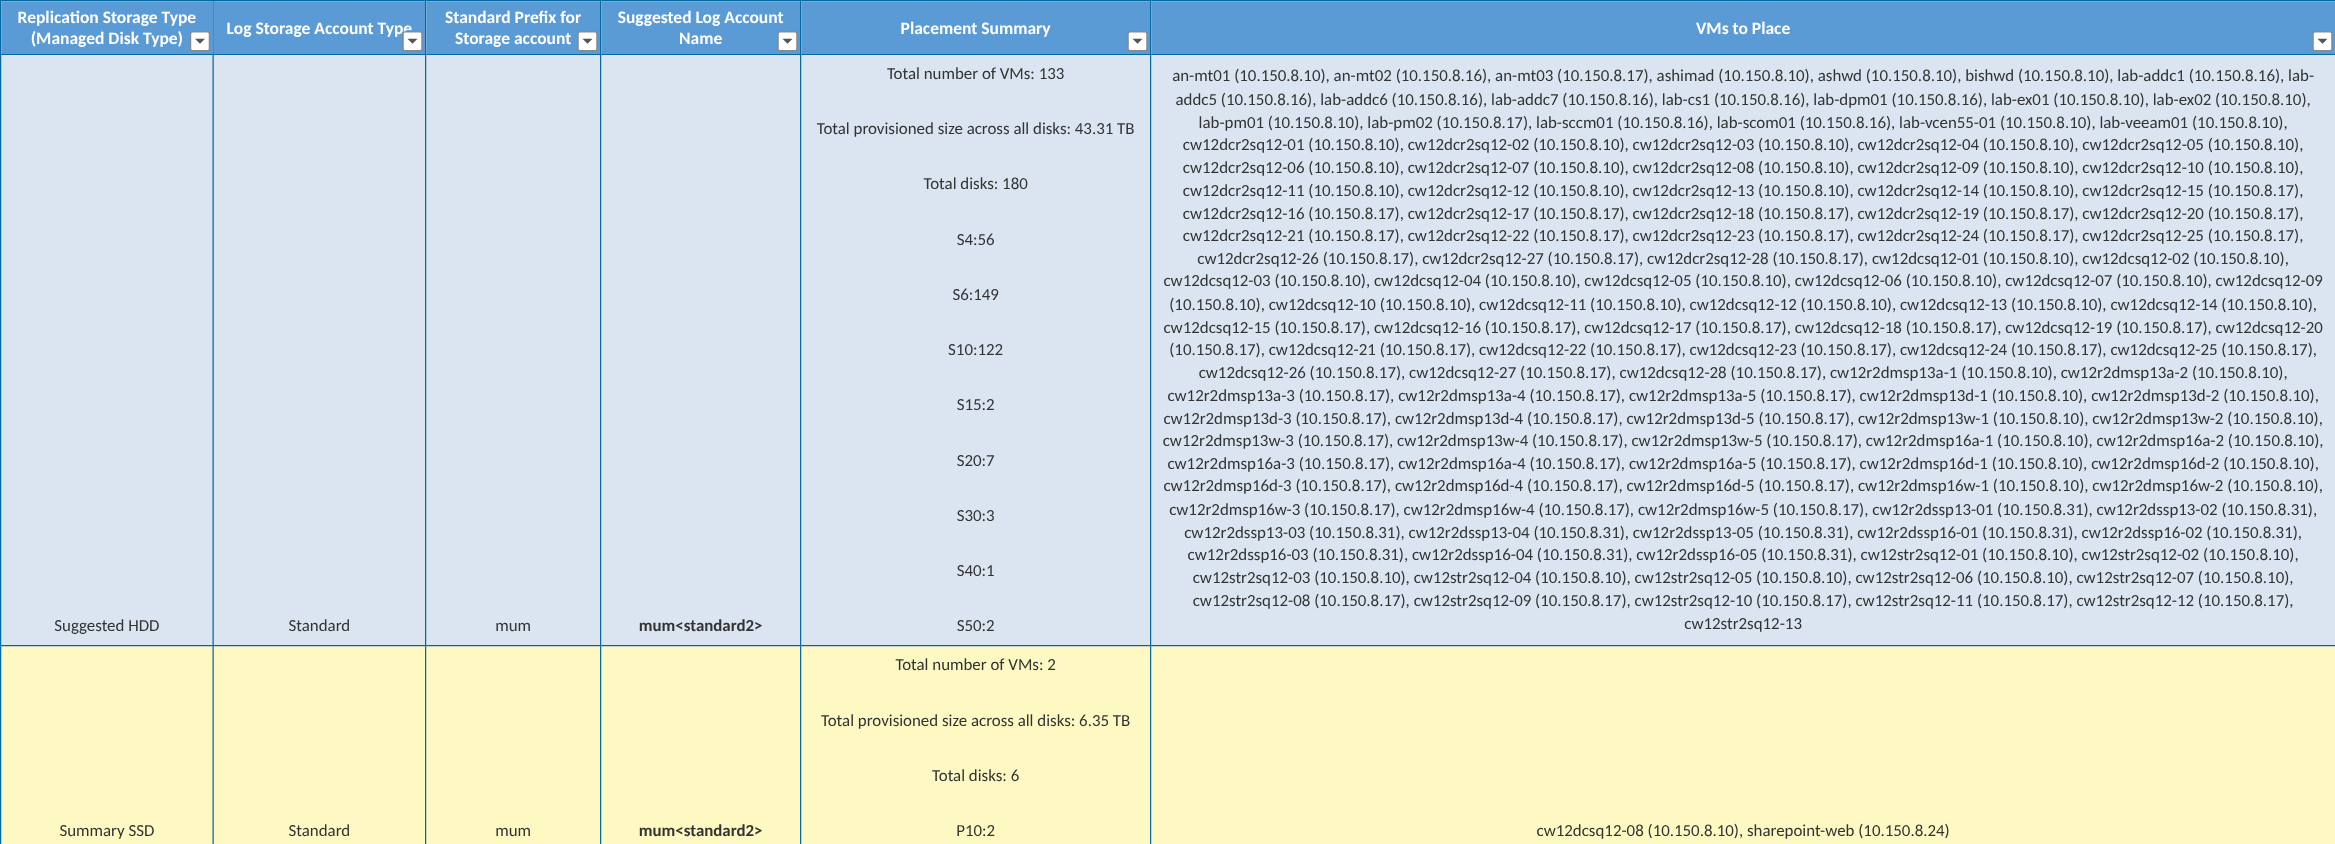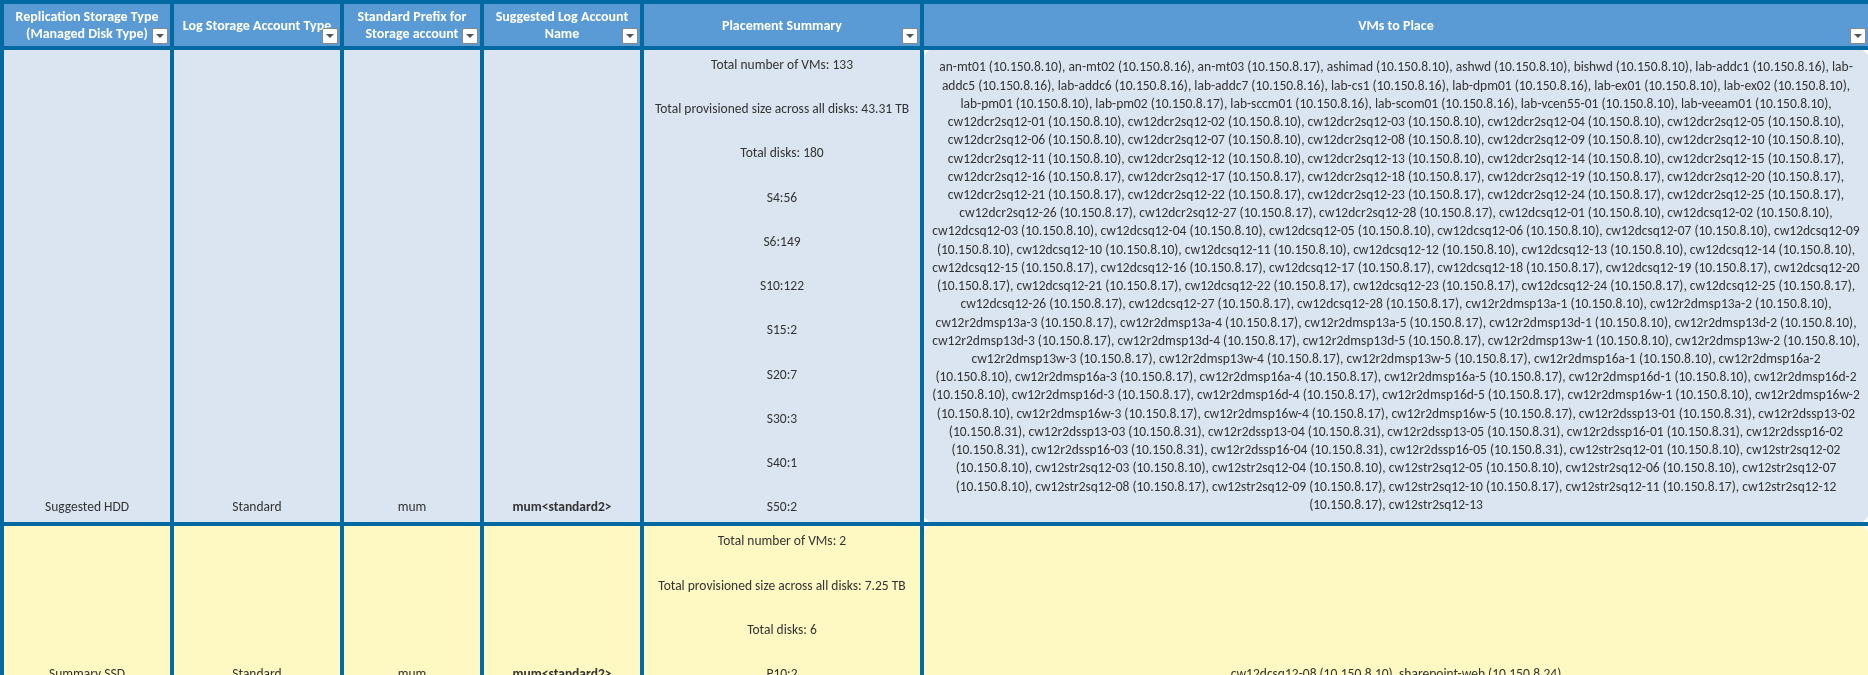--- a/index.html
+++ b/index.html
@@ -1,26 +1,26 @@
 <!DOCTYPE html>
 <html><head>
 <meta charset="utf-8">
 <style>
   * { box-sizing: border-box; }
   html, body { margin: 0; padding: 0; font-family: "Calibri", "Segoe UI", Arial, sans-serif; font-size: 14px; color: #333; background: #fff; }
   table { border-collapse: collapse; width: 1868px; table-layout: fixed; }
-  th, td { border: 4px solid #0369a1; vertical-align: middle; word-wrap: break-word; }
+  th, td { border: 1px solid #0369a1; vertical-align: middle; word-wrap: break-word; }
   thead th { background: #5b9bd5; color: #fff; font-weight: 700; font-size: 14px; text-align: center; padding: 4px 6px; position: relative; }
   .filter-btn { position: absolute; right: 2px; bottom: 2px; width: 16px; height: 16px; background: #fff; border: 1px solid #888; border-radius: 2px; display: flex; align-items: center; justify-content: center; cursor: pointer; }
   .filter-btn svg { width: 10px; height: 10px; fill: #555; }
   tbody td { padding: 6px 8px; text-align: center; font-size: 13.5px; line-height: 1.35; }
   tbody tr.row-blue td { background: #dbe5f1; }
   tbody tr.row-white td { background: #fef9c3; }
   .summary-block { display: flex; flex-direction: column; align-items: center; line-height: 1.35; gap: 26px; }
-  .vms-cell { font-size: 13.5px; line-height: 1.35; text-align: center; border-radius: 15px; }
+  .vms-cell { font-size: 13.5px; line-height: 1.35; text-align: center; }
   .col-rep   { width: 170px; }
   .col-log   { width: 170px; }
   .col-pref  { width: 140px; }
   .col-sugg  { width: 160px; }
   .col-place { width: 280px; }
   .col-vms   { width: 948px; }
 </style>
 </head>
 <body>
 
@@ -109,21 +109,21 @@
       <td class="vms-cell">an-mt01 (10.150.8.10), an-mt02 (10.150.8.16), an-mt03 (10.150.8.17), ashimad (10.150.8.10), ashwd (10.150.8.10), bishwd (10.150.8.10), lab-addc1 (10.150.8.16), lab-addc5 (10.150.8.16), lab-addc6 (10.150.8.16), lab-addc7 (10.150.8.16), lab-cs1 (10.150.8.16), lab-dpm01 (10.150.8.16), lab-ex01 (10.150.8.10), lab-ex02 (10.150.8.10), lab-pm01 (10.150.8.10), lab-pm02 (10.150.8.17), lab-sccm01 (10.150.8.16), lab-scom01 (10.150.8.16), lab-vcen55-01 (10.150.8.10), lab-veeam01 (10.150.8.10), cw12dcr2sq12-01 (10.150.8.10), cw12dcr2sq12-02 (10.150.8.10), cw12dcr2sq12-03 (10.150.8.10), cw12dcr2sq12-04 (10.150.8.10), cw12dcr2sq12-05 (10.150.8.10), cw12dcr2sq12-06 (10.150.8.10), cw12dcr2sq12-07 (10.150.8.10), cw12dcr2sq12-08 (10.150.8.10), cw12dcr2sq12-09 (10.150.8.10), cw12dcr2sq12-10 (10.150.8.10), cw12dcr2sq12-11 (10.150.8.10), cw12dcr2sq12-12 (10.150.8.10), cw12dcr2sq12-13 (10.150.8.10), cw12dcr2sq12-14 (10.150.8.10), cw12dcr2sq12-15 (10.150.8.17), cw12dcr2sq12-16 (10.150.8.17), cw12dcr2sq12-17 (10.150.8.17), cw12dcr2sq12-18 (10.150.8.17), cw12dcr2sq12-19 (10.150.8.17), cw12dcr2sq12-20 (10.150.8.17), cw12dcr2sq12-21 (10.150.8.17), cw12dcr2sq12-22 (10.150.8.17), cw12dcr2sq12-23 (10.150.8.17), cw12dcr2sq12-24 (10.150.8.17), cw12dcr2sq12-25 (10.150.8.17), cw12dcr2sq12-26 (10.150.8.17), cw12dcr2sq12-27 (10.150.8.17), cw12dcr2sq12-28 (10.150.8.17), cw12dcsq12-01 (10.150.8.10), cw12dcsq12-02 (10.150.8.10), cw12dcsq12-03 (10.150.8.10), cw12dcsq12-04 (10.150.8.10), cw12dcsq12-05 (10.150.8.10), cw12dcsq12-06 (10.150.8.10), cw12dcsq12-07 (10.150.8.10), cw12dcsq12-09 (10.150.8.10), cw12dcsq12-10 (10.150.8.10), cw12dcsq12-11 (10.150.8.10), cw12dcsq12-12 (10.150.8.10), cw12dcsq12-13 (10.150.8.10), cw12dcsq12-14 (10.150.8.10), cw12dcsq12-15 (10.150.8.17), cw12dcsq12-16 (10.150.8.17), cw12dcsq12-17 (10.150.8.17), cw12dcsq12-18 (10.150.8.17), cw12dcsq12-19 (10.150.8.17), cw12dcsq12-20 (10.150.8.17), cw12dcsq12-21 (10.150.8.17), cw12dcsq12-22 (10.150.8.17), cw12dcsq12-23 (10.150.8.17), cw12dcsq12-24 (10.150.8.17), cw12dcsq12-25 (10.150.8.17), cw12dcsq12-26 (10.150.8.17), cw12dcsq12-27 (10.150.8.17), cw12dcsq12-28 (10.150.8.17), cw12r2dmsp13a-1 (10.150.8.10), cw12r2dmsp13a-2 (10.150.8.10), cw12r2dmsp13a-3 (10.150.8.17), cw12r2dmsp13a-4 (10.150.8.17), cw12r2dmsp13a-5 (10.150.8.17), cw12r2dmsp13d-1 (10.150.8.10), cw12r2dmsp13d-2 (10.150.8.10), cw12r2dmsp13d-3 (10.150.8.17), cw12r2dmsp13d-4 (10.150.8.17), cw12r2dmsp13d-5 (10.150.8.17), cw12r2dmsp13w-1 (10.150.8.10), cw12r2dmsp13w-2 (10.150.8.10), cw12r2dmsp13w-3 (10.150.8.17), cw12r2dmsp13w-4 (10.150.8.17), cw12r2dmsp13w-5 (10.150.8.17), cw12r2dmsp16a-1 (10.150.8.10), cw12r2dmsp16a-2 (10.150.8.10), cw12r2dmsp16a-3 (10.150.8.17), cw12r2dmsp16a-4 (10.150.8.17), cw12r2dmsp16a-5 (10.150.8.17), cw12r2dmsp16d-1 (10.150.8.10), cw12r2dmsp16d-2 (10.150.8.10), cw12r2dmsp16d-3 (10.150.8.17), cw12r2dmsp16d-4 (10.150.8.17), cw12r2dmsp16d-5 (10.150.8.17), cw12r2dmsp16w-1 (10.150.8.10), cw12r2dmsp16w-2 (10.150.8.10), cw12r2dmsp16w-3 (10.150.8.17), cw12r2dmsp16w-4 (10.150.8.17), cw12r2dmsp16w-5 (10.150.8.17), cw12r2dssp13-01 (10.150.8.31), cw12r2dssp13-02 (10.150.8.31), cw12r2dssp13-03 (10.150.8.31), cw12r2dssp13-04 (10.150.8.31), cw12r2dssp13-05 (10.150.8.31), cw12r2dssp16-01 (10.150.8.31), cw12r2dssp16-02 (10.150.8.31), cw12r2dssp16-03 (10.150.8.31), cw12r2dssp16-04 (10.150.8.31), cw12r2dssp16-05 (10.150.8.31), cw12str2sq12-01 (10.150.8.10), cw12str2sq12-02 (10.150.8.10), cw12str2sq12-03 (10.150.8.10), cw12str2sq12-04 (10.150.8.10), cw12str2sq12-05 (10.150.8.10), cw12str2sq12-06 (10.150.8.10), cw12str2sq12-07 (10.150.8.10), cw12str2sq12-08 (10.150.8.17), cw12str2sq12-09 (10.150.8.17), cw12str2sq12-10 (10.150.8.17), cw12str2sq12-11 (10.150.8.17), cw12str2sq12-12 (10.150.8.17), cw12str2sq12-13</td>
     </tr>
     <tr class="row-white">
       <td style="vertical-align:bottom;">Summary SSD</td>
       <td style="vertical-align:bottom;">Standard</td>
       <td style="vertical-align:bottom;">mum</td>
       <td style="vertical-align:bottom;font-weight:700;">mum&lt;standard2&gt;</td>
       <td>
         <div class="summary-block">
           <span>Total number of VMs: 2</span>
-          <span>Total provisioned size across all disks: 7.25 TB</span>
+          <span>Total provisioned size across all disks: 6.35 TB</span>
           <span>Total disks: 6</span>
           <span>P10:2</span>
         </div>
       </td>
       <td class="vms-cell" style="vertical-align:bottom;">cw12dcsq12-08 (10.150.8.10), sharepoint-web (10.150.8.24)</td>
     </tr>
   </tbody>
 </table>
 
 </body></html>

